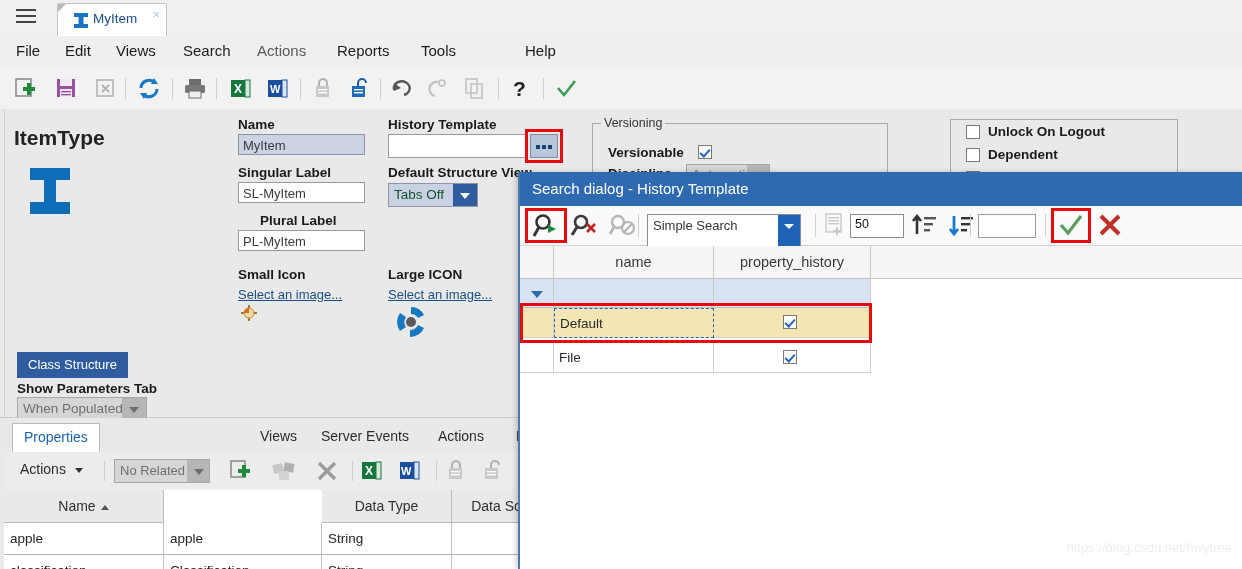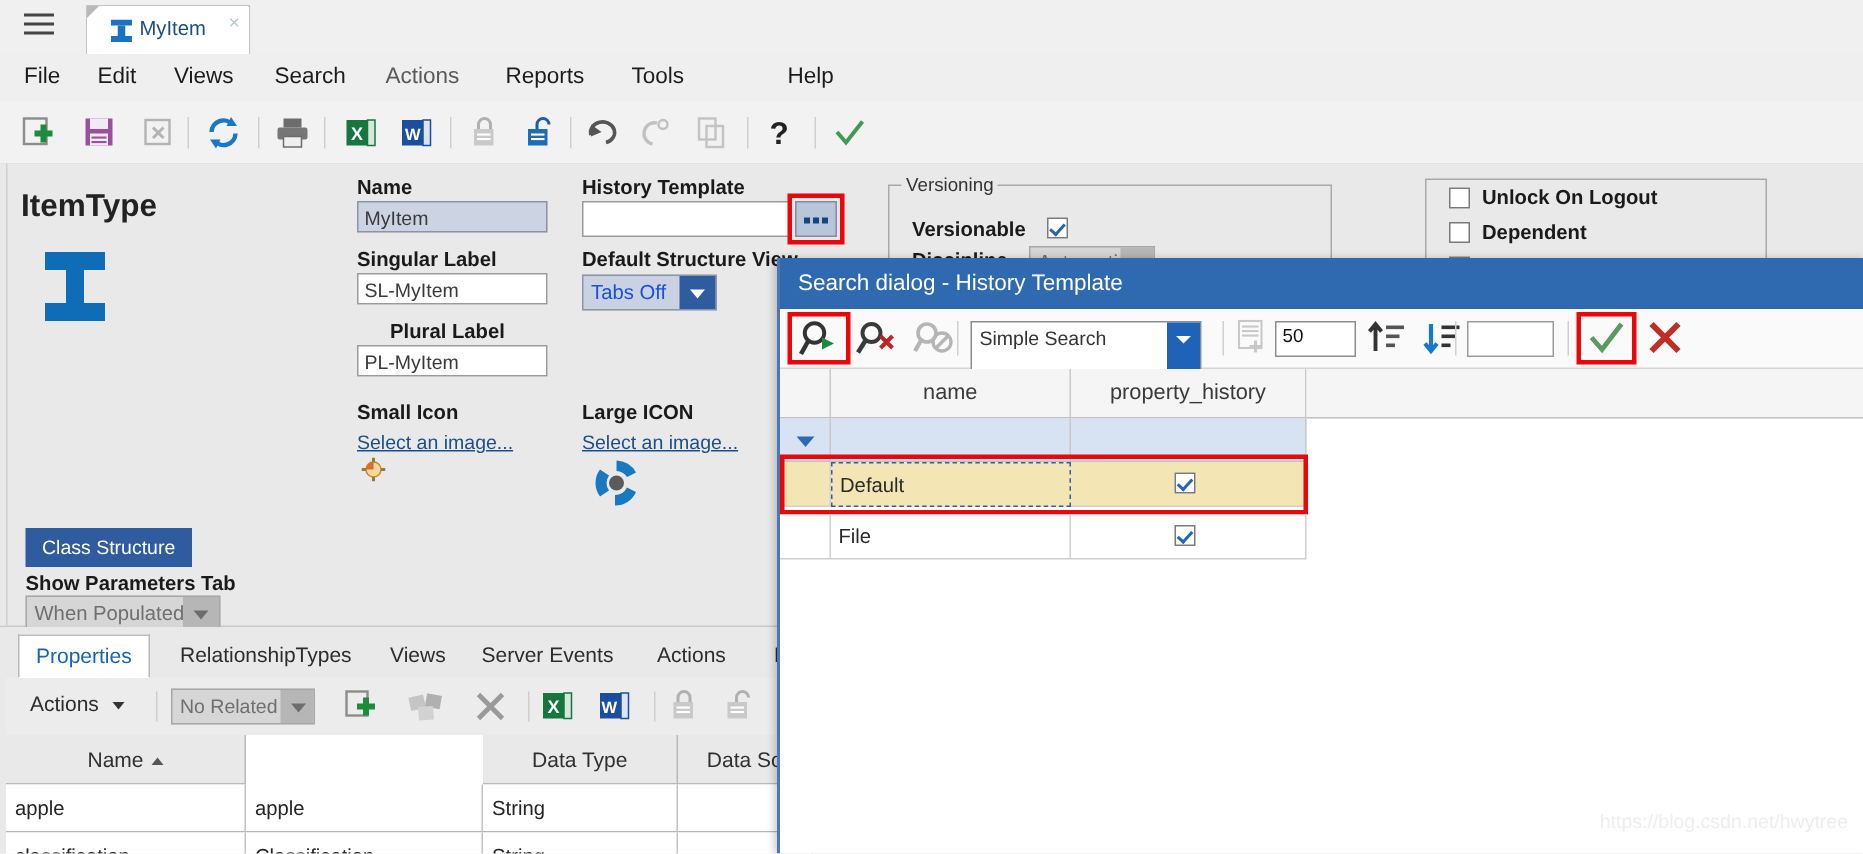--- a/index.html
+++ b/index.html
@@ -36,21 +36,21 @@
   .form{position:absolute;left:0;top:109px;width:1242px;height:308px;background:#e9e9e9;border-bottom:1px solid #c9c9c9;}
   .itemtype-title{position:absolute;left:14px;top:17px;font-size:21px;font-weight:bold;color:#222;}
   .bigibeam{position:absolute;left:30px;top:59px;width:40px;height:46px;}
   .tip{position:absolute;left:17px;top:243px;background:#2f5c9e;color:#fff;font-size:13px;padding:5px 11px 6px 11px;white-space:nowrap;}
 
   .flabel{position:absolute;font-size:13.5px;font-weight:bold;color:#1a1a1a;white-space:nowrap;}
   .finput{position:absolute;height:21px;border:1px solid #9a9a9a;background:#fff;font-size:13px;color:#3a3a3a;
      padding:1px 4px;box-sizing:border-box;line-height:19px;}
   .finput.filled{background:#ccd4e4;border-color:#8b93a5;}
   .combo{position:absolute;height:24px;background:#c9d2e2;border:1px solid #8e96a6;box-sizing:border-box;}
-  .combo .cv{position:absolute;left:5px;top:3px;font-size:13.5px;color:#1d4ed8;white-space:nowrap;}
+  .combo .cv{position:absolute;left:5px;top:3px;font-size:13.5px;color:#14532d;white-space:nowrap;}
   .combo .arrow{position:absolute;right:0;top:0;bottom:0;width:24px;background:#2f5c9e;}
   .combo .arrow:after{content:"";position:absolute;left:7px;top:9px;border-left:5px solid transparent;border-right:5px solid transparent;border-top:6px solid #fff;}
   .combo.gray .arrow{background:#b6b6b6;}
   .combo.gray .arrow:after{border-top-color:#6d6d6d;}
   .combo.gray{background:#d6d6d6;border-color:#a7a7a7;}
   .combo.gray .cv{color:#6f6f6f;}
 
   .link{position:absolute;font-size:13px;color:#1a4f8a;text-decoration:underline;cursor:pointer;}
 
   .ellipsisbtn{position:absolute;width:28px;height:24px;background:#b9c5d8;border:1px solid #7e8da3;box-sizing:border-box;cursor:pointer;}
@@ -321,21 +321,20 @@
     <div class="cbx" style="left:966px;top:16px;"></div>
     <div class="cblabel bold" style="left:988px;top:15px;">Unlock On Logout</div>
     <div class="cbx" style="left:966px;top:39px;"></div>
     <div class="cblabel bold" style="left:988px;top:38px;">Dependent</div>
     <div class="cbx" style="left:966px;top:62px;"></div>
     <div class="cblabel bold" style="left:988px;top:61px;">Is Relationship</div>
   </div>
 
   <div class="btmtabs">
     <div class="btab active" style="left:8px;">Properties</div>
-    <div class="btab" style="left:105px;">RelationshipTypes</div>
     <div class="btab" style="left:245px;">Views</div>
     <div class="btab" style="left:306px;">Server Events</div>
     <div class="btab" style="left:423px;">Actions</div>
     <div class="btab" style="left:501px;">L</div>
   </div>
 
   <div class="gridtoolbar">
     <div class="gtbtn" style="left:16px;top:9px;font-size:14px;color:#2c2c2c;">
       <span>Actions</span>
       <span style="display:inline-block;width:0;height:0;border-left:4px solid transparent;border-right:4px solid transparent;border-top:5px solid #333;margin-left:5px;vertical-align:middle;"></span>

